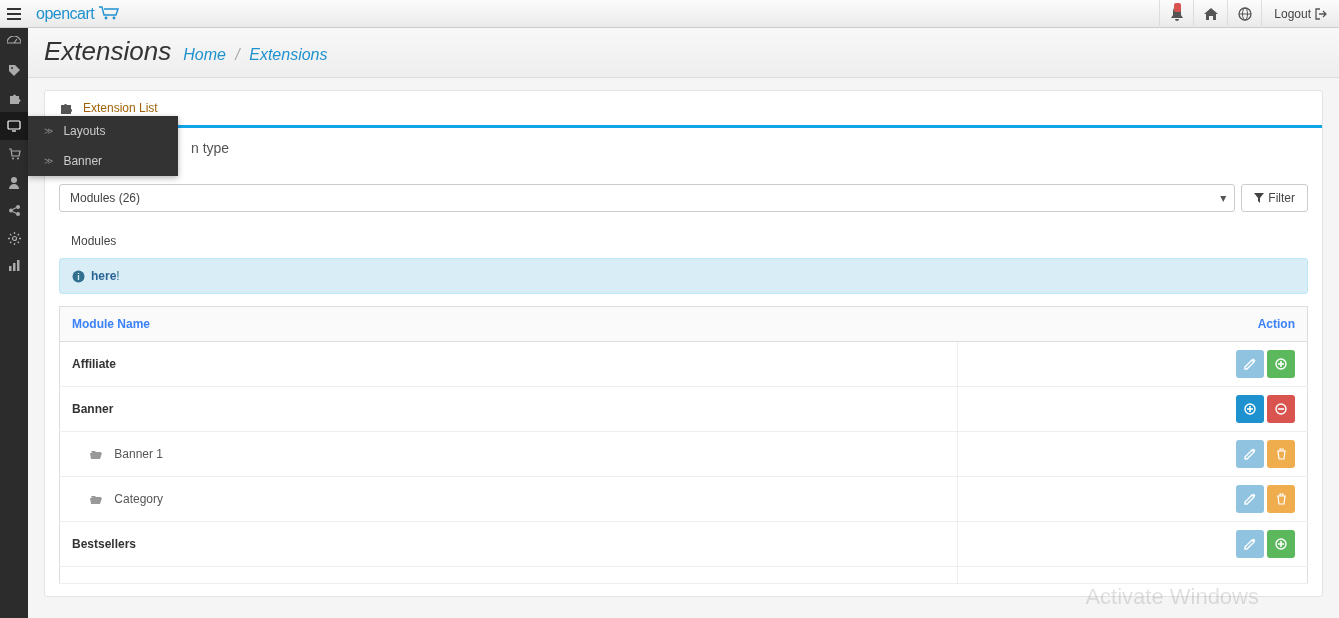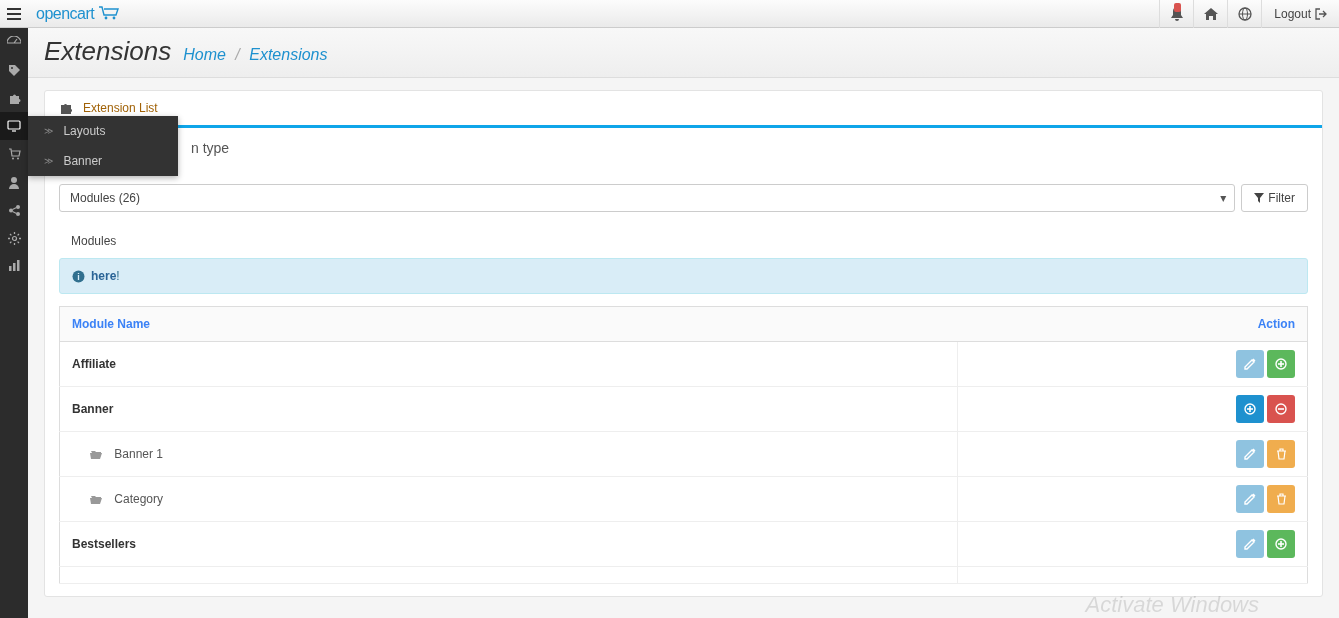--- a/index.html
+++ b/index.html
@@ -62,21 +62,21 @@
 .mod-table td.name-cell.bold { font-weight: 600; color: #333; }
 .folder-icon { margin-right: 8px; color: #999; }
 
 .btn-sm { display: inline-flex; align-items: center; justify-content: center; width: 28px; height: 28px; border-radius: 3px; color: #fff; cursor: pointer; margin-left: 3px; border: none; }
 .btn-blue { background: #1e91cf; }
 .btn-blue-d { background: #8fc3e0; cursor: default; }
 .btn-red { background: #d9534f; }
 .btn-green { background: #5cb85c; }
 .btn-orange { background: #f0ad4e; }
 
-.watermark { position: absolute; right: 80px; bottom: 0px; font-size: 22px; color: rgba(0,0,0,0.12); z-index: 300; font-family: "Segoe UI", sans-serif; pointer-events: none; font-style: italic; }
+.watermark { position: absolute; right: 80px; bottom: 8px; font-size: 22px; color: rgba(0,0,0,0.12); z-index: 300; font-family: "Segoe UI", sans-serif; pointer-events: none; }
 
 svg { display: block; }
 </style>
 </head>
 <body>
 
 <div class="top-header">
   <div class="menu-toggle">
     <svg width="14" height="12" viewBox="0 0 14 12">
         <rect y="0" width="14" height="2" fill="#333"></rect>

